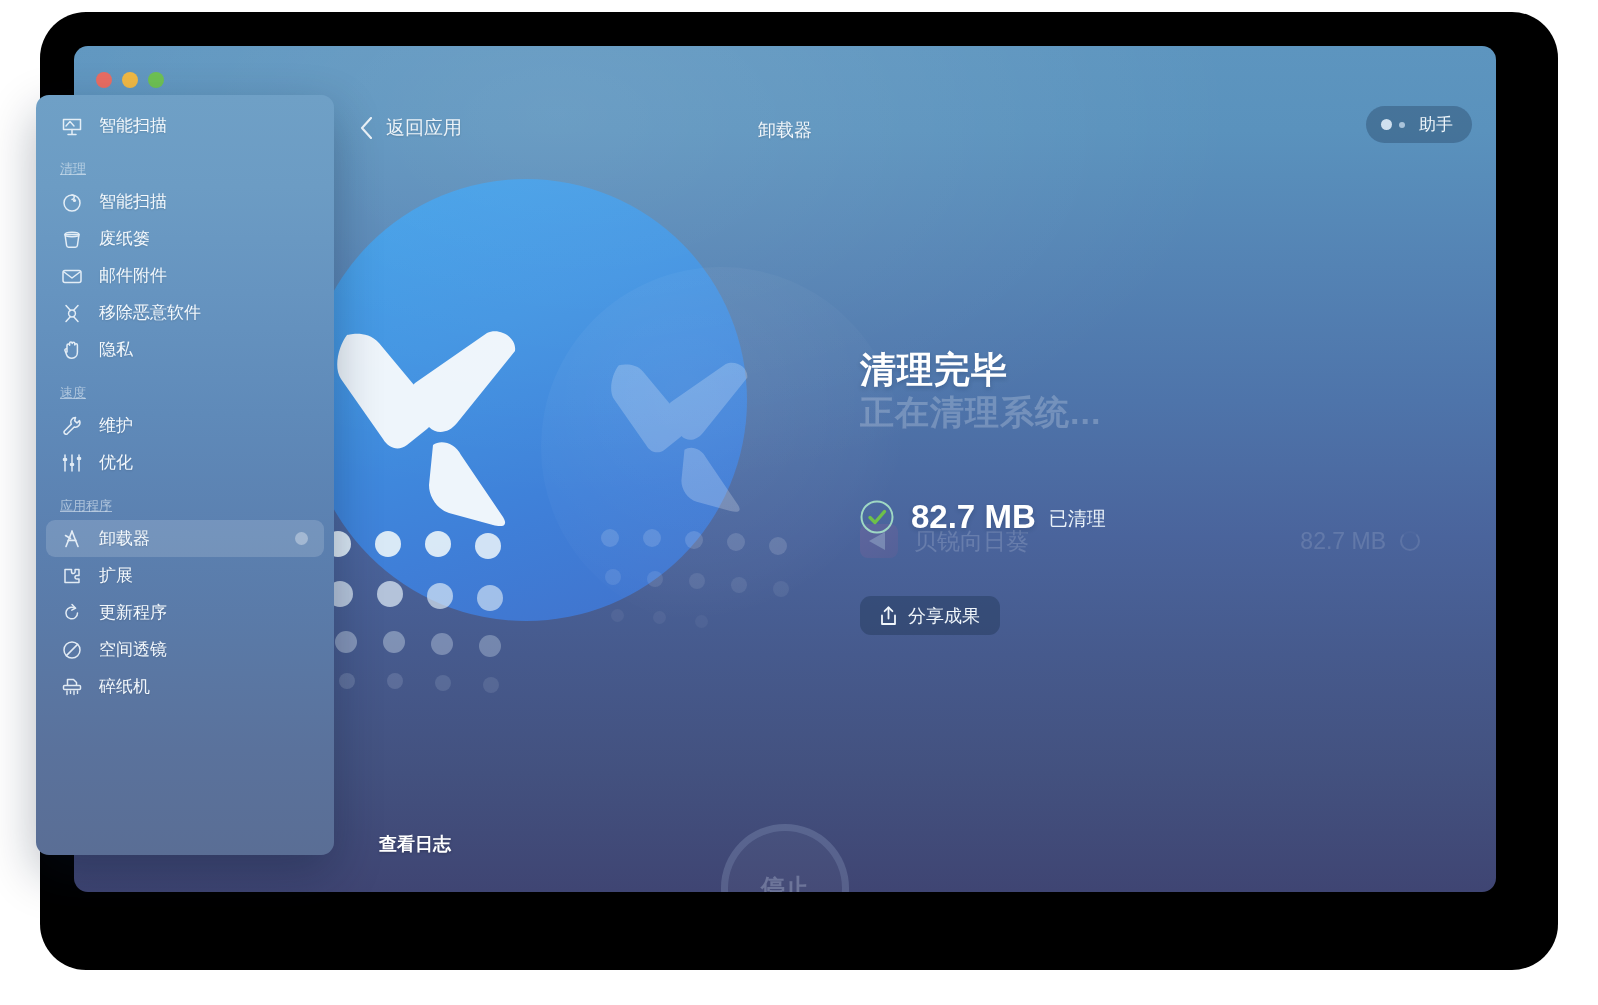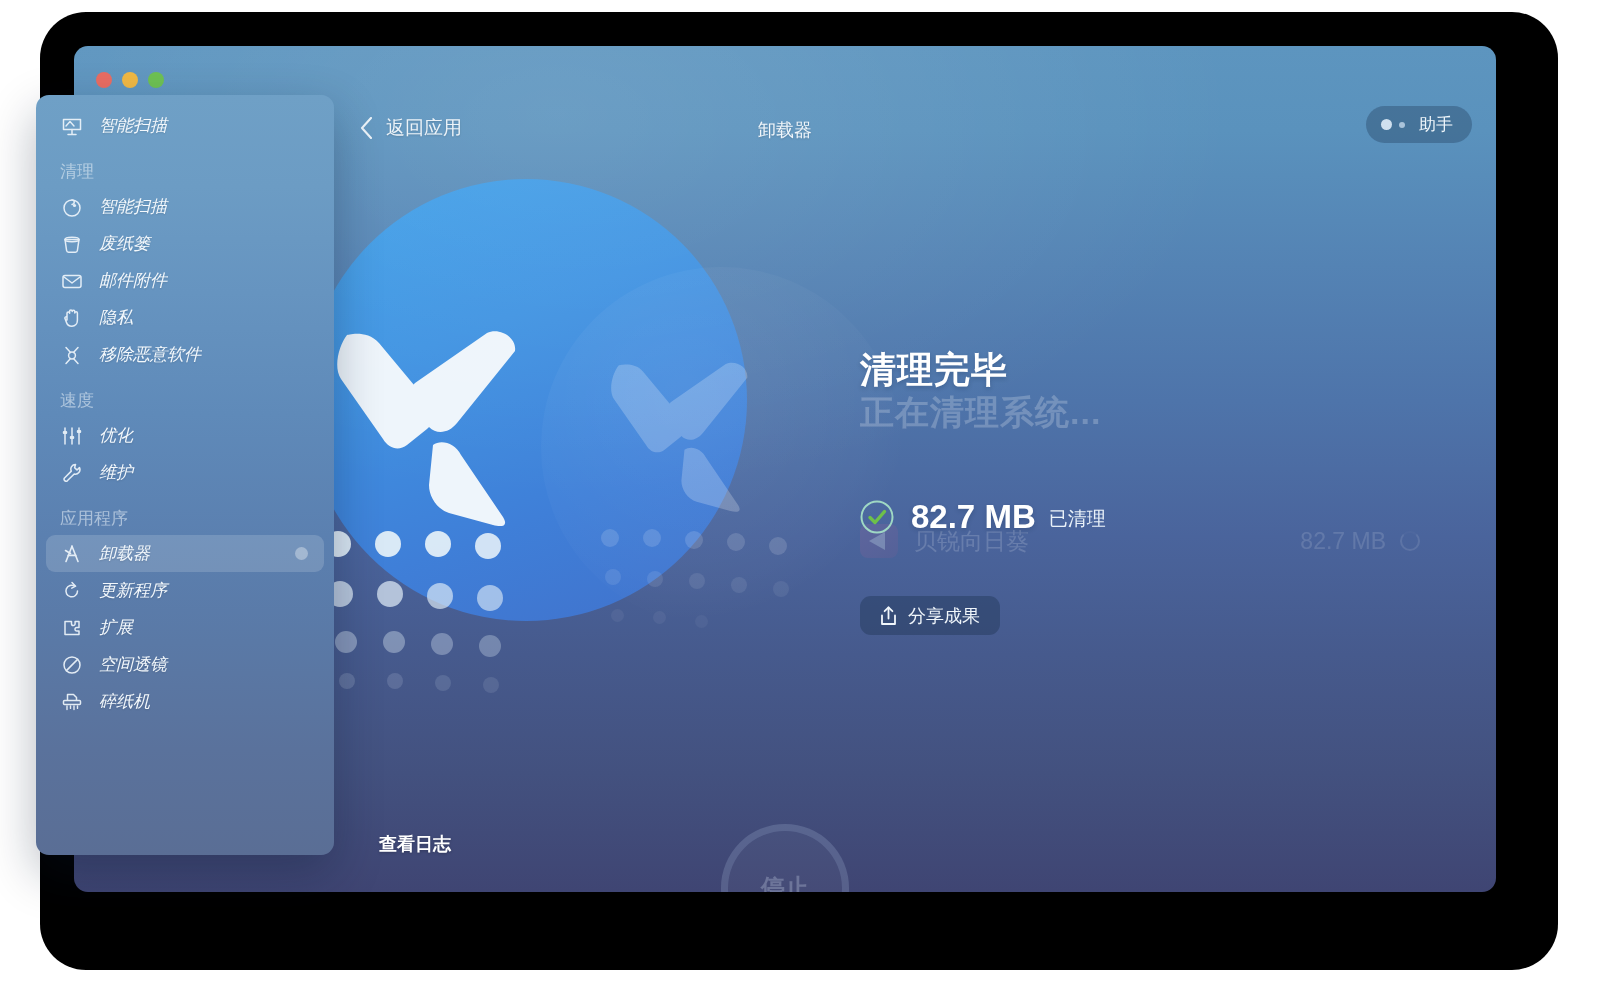--- a/index.html
+++ b/index.html
@@ -204,43 +204,43 @@
        #5b80b0 58%,
        #5a79a6 72%,
        #5a729c 86%,
        #5a6e95 100%);
     box-shadow: 0 18px 48px rgba(10,24,48,.30);
     overflow: hidden;
     padding-top: 12px;
   }
   .sb-section {
     color: rgba(236,244,250,.55);
-    font-size: 17px;
+    font-size: 13px;
     padding: 16px 0 5px 24px;
+    text-decoration: underline;
   }
   .sb-item {
     display: flex; align-items: center;
     height: 37px; margin: 0 10px;
     padding-left: 14px;
     border-radius: 9px;
     cursor: pointer;
     position: relative;
   }
   .sb-item.active {
     background: rgba(255,255,255,.155);
   }
   .sb-icon {
     width: 24px; height: 24px; flex: none;
     display: flex; align-items: center; justify-content: center;
     opacity: .92;
   }
   .sb-label {
     margin-left: 15px; color: #f3f8fc; font-size: 17px;
     text-shadow: 0 1px 2px rgba(0,0,0,.12);
-    font-style: italic;
   }
   .sb-badge {
     position: absolute; right: 16px;
     width: 13px; height: 13px; border-radius: 50%;
     background: rgba(255,255,255,.34);
   }
   svg { display: block; }
 </style>
 </head>
 <body>
@@ -399,86 +399,86 @@
         <rect x="2" y="5.5" width="18" height="12" rx="2" fill="none" stroke="#eef5fb" stroke-width="1.5"></rect>
         <path d="M3 7 L11 13 L19 7" fill="none" stroke="#eef5fb" stroke-width="1.5" stroke-linecap="round" stroke-linejoin="round"></path>
       </svg>
     </span>
     <span class="sb-label">邮件附件</span>
   </div>
 
   <div class="sb-item">
     <span class="sb-icon">
       <svg width="22" height="22" viewBox="0 0 22 22">
-        <path d="M6 13 V6.2 a1.3 1.3 0 0 1 2.6 0 V4.3 a1.3 1.3 0 0 1 2.6 0 V4.6 a1.3 1.3 0 0 1 2.6 0 V6 a1.3 1.3 0 0 1 2.6 0 v7.3 c0 3.3 -2.3 5.9 -5.5 5.9 c-3.2 0 -4.9 -2 -5.5 -4 L4 11.5 a1.3 1.3 0 0 1 2 -1.5 z" fill="none" stroke="#eef5fb" stroke-width="1.5" stroke-linejoin="round"></path>
-      </svg>
-    </span>
-    <span class="sb-label">隐私</span>
-  </div>
-  <div class="sb-item">
-    <span class="sb-icon">
-      <svg width="22" height="22" viewBox="0 0 22 22">
         <path d="M5 3.5 L9.5 8.5 M17 3.5 L12.5 8.5" fill="none" stroke="#eef5fb" stroke-width="1.5" stroke-linecap="round"></path>
         <circle cx="11" cy="11.5" r="3.4" fill="none" stroke="#eef5fb" stroke-width="1.5"></circle>
         <path d="M5 19.5 L9.5 14.5 M17 19.5 L12.5 14.5" fill="none" stroke="#eef5fb" stroke-width="1.5" stroke-linecap="round"></path>
       </svg>
     </span>
     <span class="sb-label">移除恶意软件</span>
   </div>
+  <div class="sb-item">
+    <span class="sb-icon">
+      <svg width="22" height="22" viewBox="0 0 22 22">
+        <path d="M6 13 V6.2 a1.3 1.3 0 0 1 2.6 0 V4.3 a1.3 1.3 0 0 1 2.6 0 V4.6 a1.3 1.3 0 0 1 2.6 0 V6 a1.3 1.3 0 0 1 2.6 0 v7.3 c0 3.3 -2.3 5.9 -5.5 5.9 c-3.2 0 -4.9 -2 -5.5 -4 L4 11.5 a1.3 1.3 0 0 1 2 -1.5 z" fill="none" stroke="#eef5fb" stroke-width="1.5" stroke-linejoin="round"></path>
+      </svg>
+    </span>
+    <span class="sb-label">隐私</span>
+  </div>
 
   <div class="sb-section">速度</div>
+  <div class="sb-item">
+    <span class="sb-icon">
+      <svg width="22" height="22" viewBox="0 0 22 22">
+        <path d="M14.5 2.5 a4.6 4.6 0 0 0 -4.2 6.6 L3.5 16 a2 2 0 0 0 2.8 2.8 l6.9 -6.8 a4.6 4.6 0 0 0 5.3 -6.4 L16 8 l-2.4 -2.4 z" fill="none" stroke="#eef5fb" stroke-width="1.5" stroke-linejoin="round"></path>
+      </svg>
+    </span>
+    <span class="sb-label">维护</span>
+  </div>
   <div class="sb-item">
     <span class="sb-icon">
       <svg width="22" height="22" viewBox="0 0 22 22">
         <path d="M4 3 v16 M11 3 v16 M18 3 v16" fill="none" stroke="#eef5fb" stroke-width="1.5" stroke-linecap="round"></path>
         <rect x="1.8" y="6" width="4.4" height="3" rx="1" fill="#eef5fb"></rect>
         <rect x="8.8" y="11" width="4.4" height="3" rx="1" fill="#eef5fb"></rect>
         <rect x="15.8" y="5" width="4.4" height="3" rx="1" fill="#eef5fb"></rect>
       </svg>
     </span>
     <span class="sb-label">优化</span>
   </div>
-  <div class="sb-item">
-    <span class="sb-icon">
-      <svg width="22" height="22" viewBox="0 0 22 22">
-        <path d="M14.5 2.5 a4.6 4.6 0 0 0 -4.2 6.6 L3.5 16 a2 2 0 0 0 2.8 2.8 l6.9 -6.8 a4.6 4.6 0 0 0 5.3 -6.4 L16 8 l-2.4 -2.4 z" fill="none" stroke="#eef5fb" stroke-width="1.5" stroke-linejoin="round"></path>
-      </svg>
-    </span>
-    <span class="sb-label">维护</span>
-  </div>
 
   <div class="sb-section">应用程序</div>
   <div class="sb-item active">
     <span class="sb-icon">
       <svg width="22" height="22" viewBox="0 0 22 22">
         <path d="M11 3.2 L17 18.5" fill="none" stroke="#eef5fb" stroke-width="1.6" stroke-linecap="round"></path>
         <path d="M11 3.2 L5 18.5" fill="none" stroke="#eef5fb" stroke-width="1.6" stroke-linecap="round"></path>
         <path d="M7.2 12.4 L14.8 12.4" fill="none" stroke="#eef5fb" stroke-width="1.6" stroke-linecap="round"></path>
         <path d="M4.5 7.5 L9.5 10.5" fill="none" stroke="#eef5fb" stroke-width="1.6" stroke-linecap="round"></path>
       </svg>
     </span>
     <span class="sb-label">卸载器</span>
     <span class="sb-badge"></span>
   </div>
   <div class="sb-item">
     <span class="sb-icon">
       <svg width="22" height="22" viewBox="0 0 22 22">
+        <path d="M4 4.5 h6.5 v2.2 a1.8 1.8 0 0 0 3.6 0 V4.5 H18 v6 h-2.2 a1.8 1.8 0 0 0 0 3.6 H18 v3.4 H4 z" fill="none" stroke="#eef5fb" stroke-width="1.5" stroke-linejoin="round"></path>
+      </svg>
+    </span>
+    <span class="sb-label">扩展</span>
+  </div>
+  <div class="sb-item">
+    <span class="sb-icon">
+      <svg width="22" height="22" viewBox="0 0 22 22">
         <path d="M16.5 11 a5.8 5.8 0 1 1 -2.6 -4.8" fill="none" stroke="#eef5fb" stroke-width="1.5" stroke-linecap="round"></path>
         <path d="M11 2.5 L14.6 6.2 L10.8 8.2" fill="none" stroke="#eef5fb" stroke-width="1.5" stroke-linecap="round" stroke-linejoin="round"></path>
       </svg>
     </span>
     <span class="sb-label">更新程序</span>
-  </div>
-  <div class="sb-item">
-    <span class="sb-icon">
-      <svg width="22" height="22" viewBox="0 0 22 22">
-        <path d="M4 4.5 h6.5 v2.2 a1.8 1.8 0 0 0 3.6 0 V4.5 H18 v6 h-2.2 a1.8 1.8 0 0 0 0 3.6 H18 v3.4 H4 z" fill="none" stroke="#eef5fb" stroke-width="1.5" stroke-linejoin="round"></path>
-      </svg>
-    </span>
-    <span class="sb-label">扩展</span>
   </div>
 
   <div class="sb-item">
     <span class="sb-icon">
       <svg width="22" height="22" viewBox="0 0 22 22">
         <circle cx="11" cy="11" r="8" fill="none" stroke="#eef5fb" stroke-width="1.5"></circle>
         <path d="M5.4 16.6 L16.6 5.4" fill="none" stroke="#eef5fb" stroke-width="1.5" stroke-linecap="round"></path>
       </svg>
     </span>
     <span class="sb-label">空间透镜</span>

